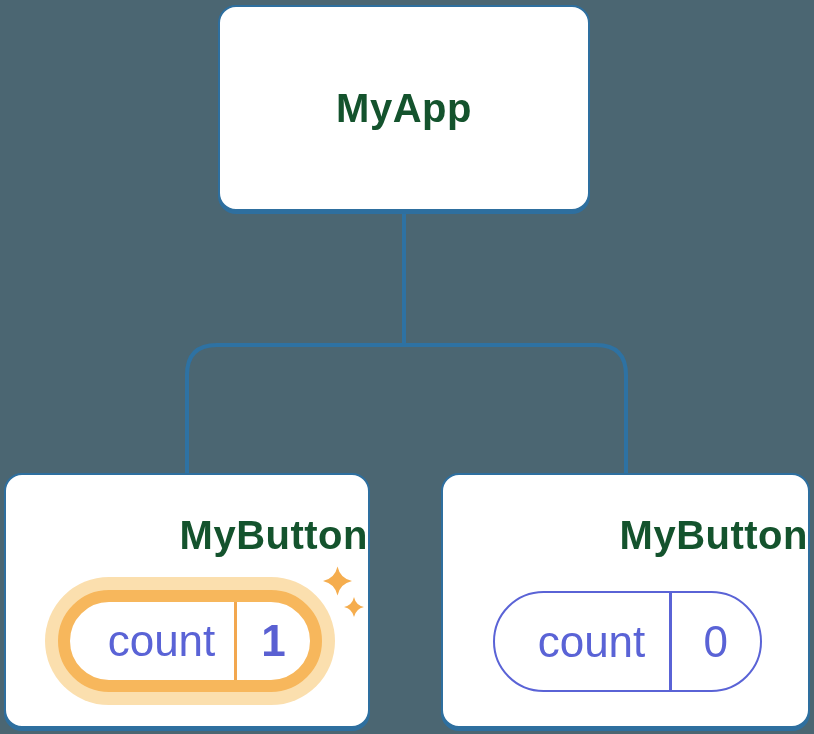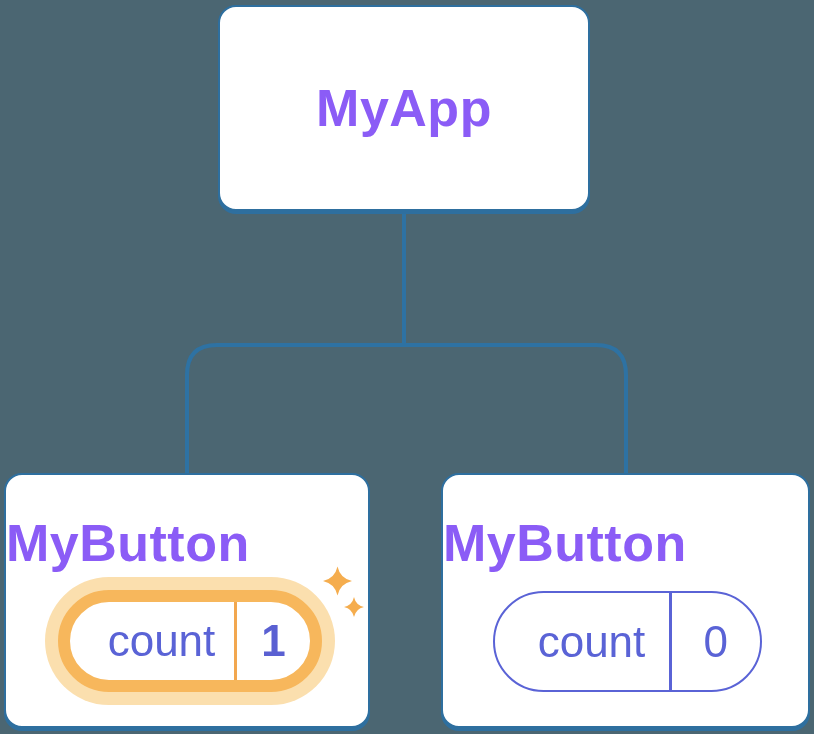--- a/index.html
+++ b/index.html
@@ -32,43 +32,43 @@
   .card-myapp {
     left: 218px;
     top: 5px;
     width: 372px;
     height: 206px;
     display: flex;
     align-items: center;
     justify-content: center;
   }
   .node-title {
-    color: #8b5cf6;
-    font-size: 52px;
+    color: #14532d;
+    font-size: 40px;
     font-weight: bold;
     letter-spacing: 0.5px;
   }
   .card-button-left {
     left: 4px;
     top: 473px;
     width: 366px;
     height: 255px;
   }
   .card-button-right {
     left: 441px;
     top: 473px;
     width: 369px;
     height: 255px;
   }
   .button-title {
     position: absolute;
     top: 38px;
     left: 0;
     width: 100%;
-    text-align: left;
+    text-align: right;
   }
   
   .pill {
     position: absolute;
     left: 50px;
     top: 116px;
     width: 269px;
     height: 101px;
     box-sizing: border-box;
     border: 2.5px solid #5a63d6;

